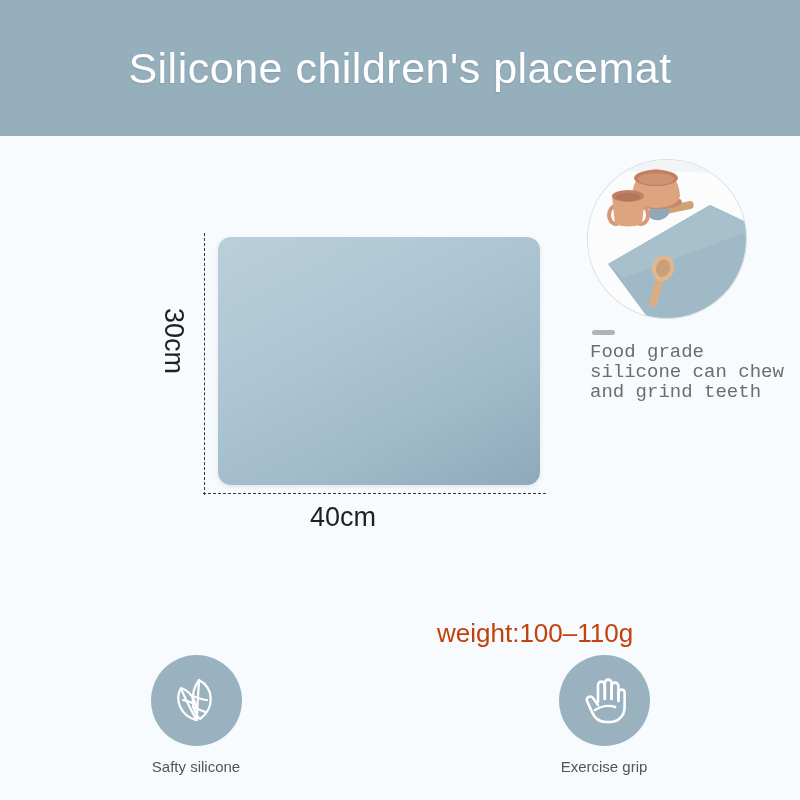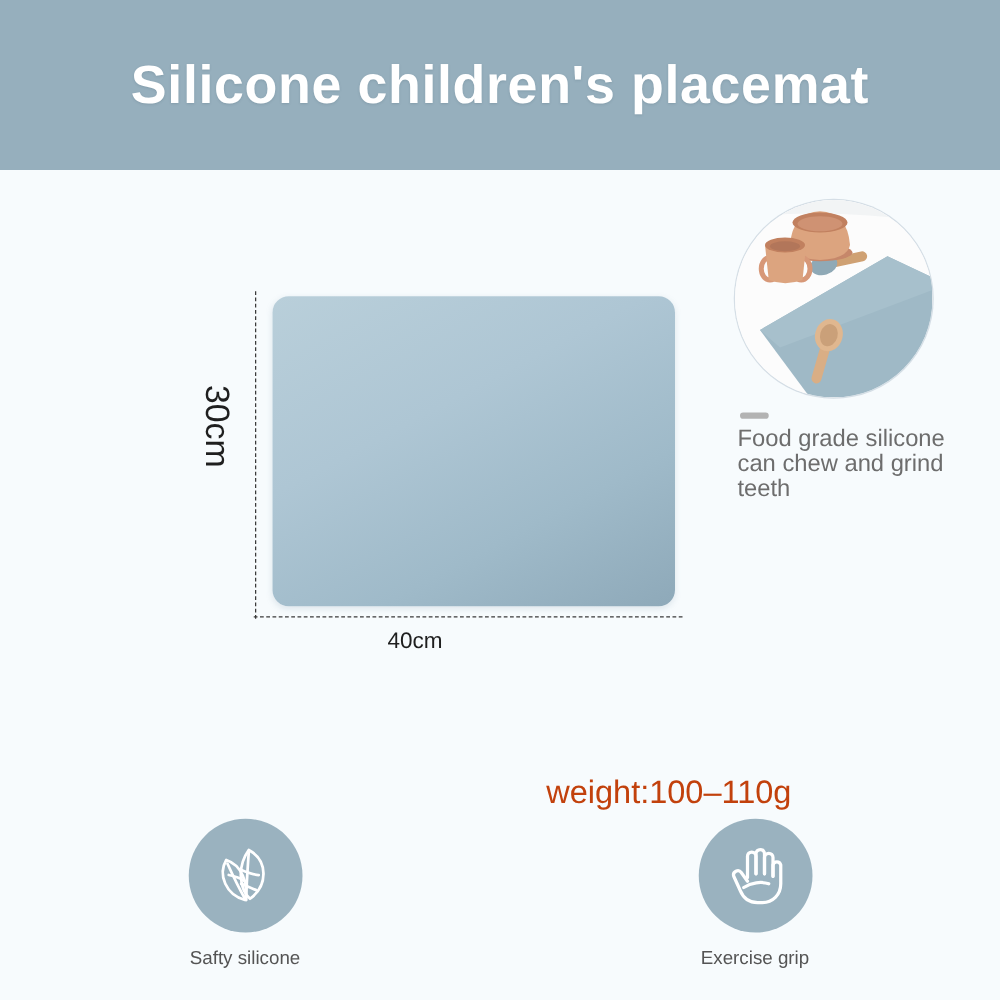--- a/index.html
+++ b/index.html
@@ -23,21 +23,21 @@
     width: 800px;
     height: 136px;
     background: #96afbd;
     display: flex;
     align-items: center;
     justify-content: center;
   }
   .banner-title {
     color: #ffffff;
     font-size: 43px;
-    font-weight: 700;
+    font-weight: 400;
     letter-spacing: 0.5px;
     line-height: 1;
     white-space: nowrap;
     text-shadow: 0 1px 2px rgba(60,85,100,.20);
   }
 
   
   .mat-block {
     position: absolute;
     left: 160px;
@@ -78,21 +78,21 @@
     font-size: 27px;
     color: #1f1f1f;
     writing-mode: vertical-rl;
     text-orientation: mixed;
     letter-spacing: 0px;
   }
   .dim-label-h {
     position: absolute;
     left: 150px;
     top: 274px;
-    font-size: 18px;
+    font-size: 27px;
     color: #1f1f1f;
   }
 
   
   .photo-card {
     position: absolute;
     left: 588px;
     top: 160px;
     width: 158px;
     height: 158px;
@@ -117,20 +117,21 @@
     background: #b3b3b3;
   }
   .feature-text {
     position: absolute;
     left: 2px;
     top: 182px;
     width: 200px;
     font-size: 19px;
     line-height: 20px;
     color: #6d6d6d;
+    font-family: Liberation Mono, monospace;
   }
 
   
   .weight-label {
     position: absolute;
     left: 437px;
     top: 618px;
     font-size: 26px;
     color: #c2410c;
     white-space: nowrap;

